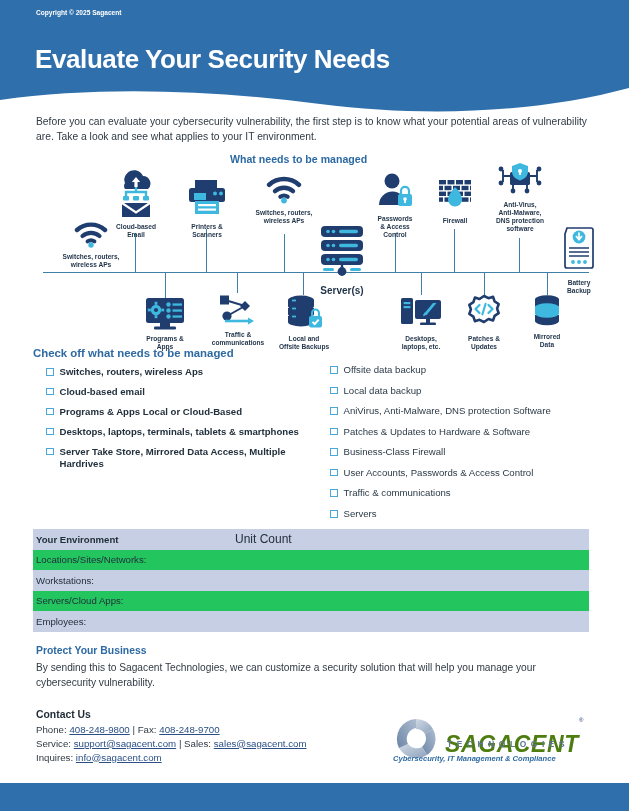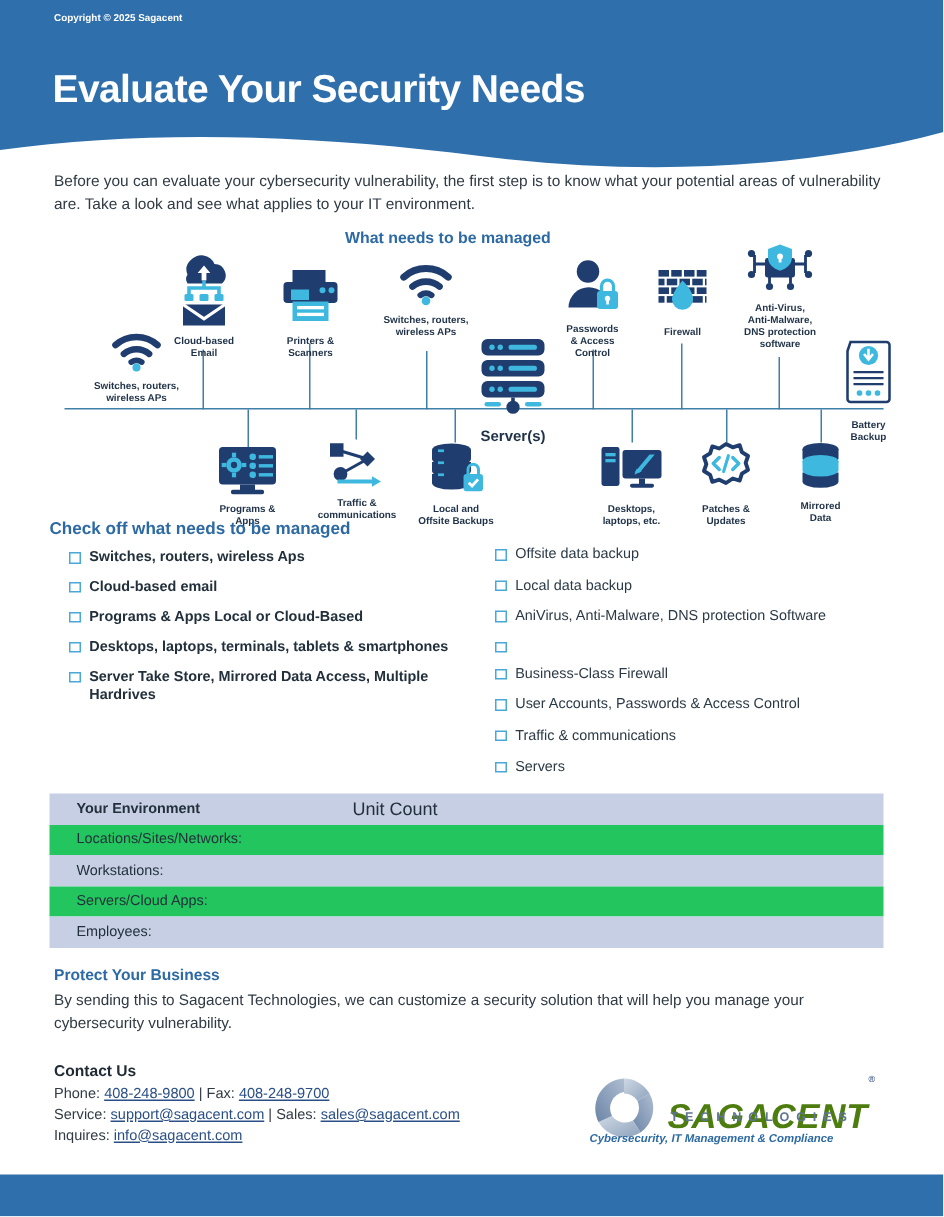--- a/index.html
+++ b/index.html
@@ -81,21 +81,21 @@
     color: #22303c; font-weight: 600;
   }
   #col-right .check-item .txt { font-weight: 400; color: #2b3a46; }
 
   
   #env-table {
     position: absolute; left: 33px; top: 529px; width: 556px;
   }
   .row {
     height: 20.5px; display: flex; align-items: center;
-    padding-left: 18px;
+    padding-left: 3px;
   }
   .row.shaded { background: #c7cfe4; }
   .row.plain  { background: #22c55e; }
   .row .lbl { font-size: 9.6px; color: #22303c; }
   .row.head .lbl { font-weight: bold; }
   .row .unit {
     position: absolute; left: 202px;
     font-size: 12px; color: #22303c;
   }
   .row.head { position: relative; }
@@ -519,20 +519,21 @@
     <div class="check-item">
       <span class="cbx"></span>
       <span class="txt">Local data backup</span>
     </div>
     <div class="check-item">
       <span class="cbx"></span>
       <span class="txt">AniVirus, Anti-Malware, DNS protection Software</span>
     </div>
     <div class="check-item">
       <span class="cbx"></span>
+      <span class="txt">Patches &amp; Updates to Hardware &amp; Software</span>
     </div>
     <div class="check-item">
       <span class="cbx"></span>
       <span class="txt">Business-Class Firewall</span>
     </div>
     <div class="check-item">
       <span class="cbx"></span>
       <span class="txt">User Accounts, Passwords &amp; Access Control</span>
     </div>
     <div class="check-item">

